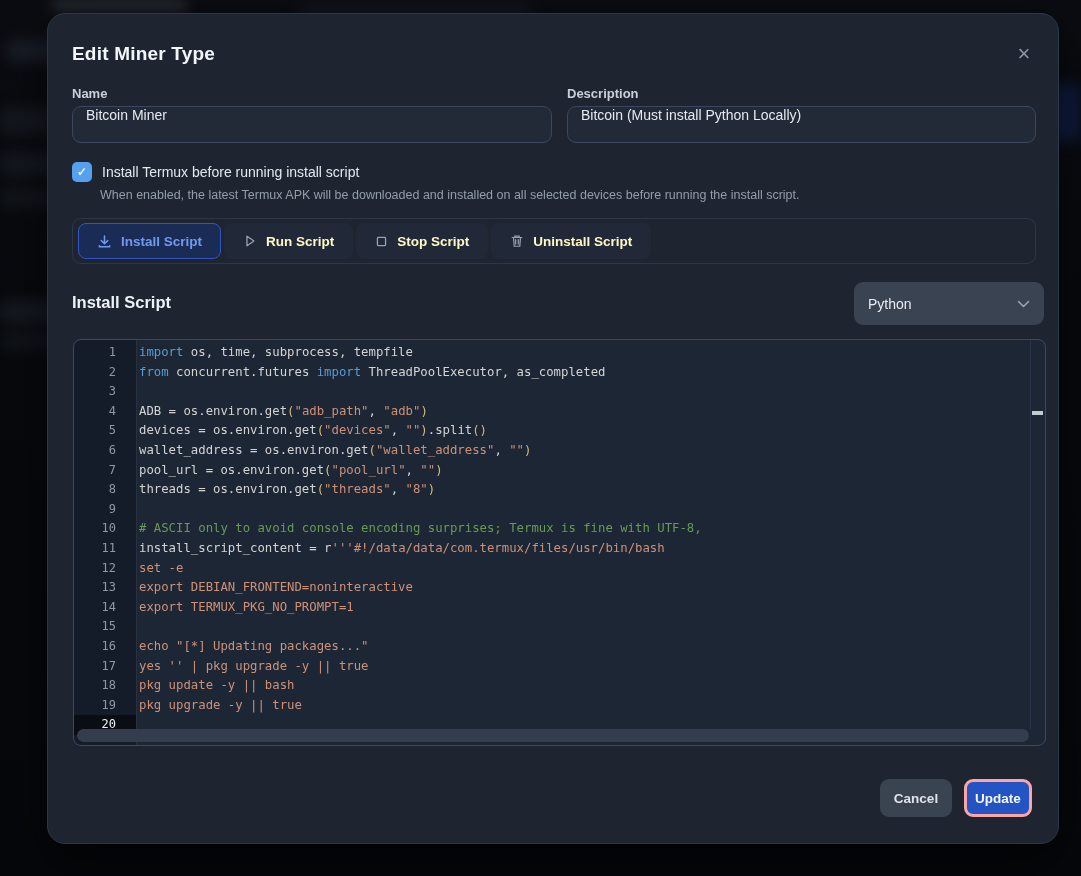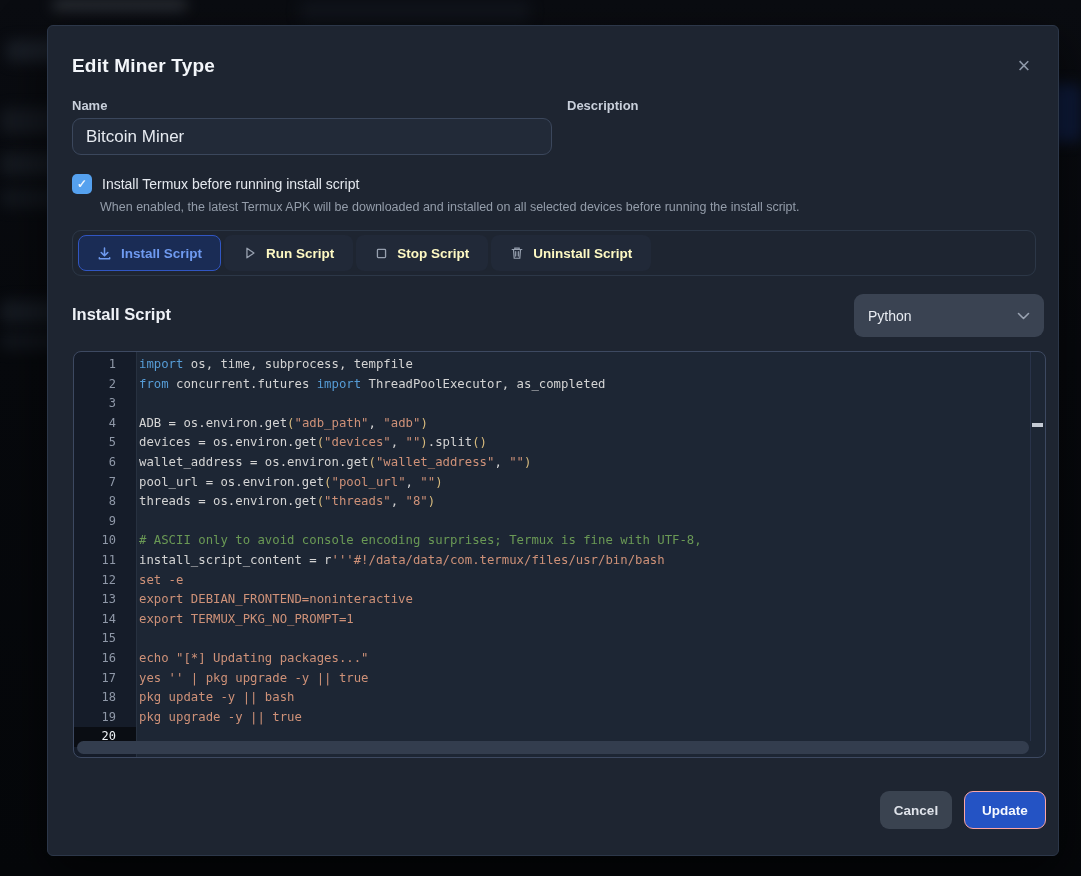--- a/index.html
+++ b/index.html
@@ -14,36 +14,36 @@
   .sm2 { left:6px;  top:40px; width:150px; height:22px; background:#252c37; opacity:.55; }
   .sm3 { left:0;   top:108px; width:120px; height:26px; background:#20262f; opacity:.5; }
   .sm4 { left:0;   top:152px; width:140px; height:24px; background:#232a34; opacity:.45; }
   .sm5 { left:0;   top:188px; width:110px; height:20px; background:#1d232c; opacity:.45; }
   .sm6 { left:0;   top:300px; width:130px; height:24px; background:#232a34; opacity:.5; }
   .sm7 { left:0;   top:332px; width:150px; height:18px; background:#1d232c; opacity:.45; }
   .sm8 { left:300px; top:0;  width:230px; height:22px; background:#12161e; opacity:.8; }
   .sm9 { left:1042px; top:84px; width:39px; height:58px; background:#101f46; opacity:.8; }
 
   
-  .modal { position:absolute; left:47px; top:25px; width:1012px; height:831px;
-           background:#1e2531; border:1px solid #2c3749; border-radius:6px;
+  .modal { position:absolute; left:47px; top:13px; width:1012px; height:831px;
+           background:#1e2531; border:1px solid #2c3749; border-radius:18px;
            box-shadow:0 18px 50px rgba(0,0,0,.6);text-decoration:underline; }
 
   .modal-title { position:absolute; left:24px; top:29px; font-size:19px; font-weight:700;
                  color:#f3f6fa; letter-spacing:.2px; }
   .close-btn { position:absolute; right:20px; top:26px; width:28px; height:28px;
                color:#8d97a7; font-size:22px; line-height:28px; text-align:center;
                cursor:pointer; font-weight:400; }
 
   .field-label { position:absolute; font-size:13px; font-weight:600; color:#c9d0db; }
   .lbl-name { left:24px; top:72px; }
   .lbl-desc { left:519px; top:72px; }
   .input { position:absolute; height:37px; background:#222a38; border:1px solid #3b475c;
-           border-radius:9px; color:#e6eaf0; font-size:17px; padding:0 13px;
-           display:flex; align-items:center; }
+           border-radius:9px; color:#e6eaf0; font-size:14px; padding:0 13px;
+           display:flex; }
   .inp-name { left:24px; top:92px; width:480px; }
   .inp-desc { left:519px; top:92px; width:469px; }
 
   .chk-row { position:absolute; left:24px; top:148px; display:flex; align-items:center; }
   .checkbox { width:20px; height:20px; background:#55a1ef; border-radius:5px;
               display:flex; align-items:center; justify-content:center;
               color:#eaf3fd; font-size:12px; font-weight:700; cursor:pointer; }
   .chk-label { margin-left:10px; font-size:14px; color:#e4e8ee; }
   .chk-helper { position:absolute; left:52px; top:174px; font-size:12.5px; color:#949daa; }
 
@@ -86,21 +86,21 @@
   .v-thumb { position:absolute; top:71px; left:1px; right:2px; height:4px;
              background:#c4cad4; }
   .h-scroll { position:absolute; left:3px; right:16px; bottom:3px; height:13px;
               background:#333d4e; border-radius:7px; }
 
   
   .footer-btn { position:absolute; top:765px; height:38px; border-radius:9px;
                 display:flex; align-items:center; justify-content:center;
                 font-size:13.5px; font-weight:700; cursor:pointer; }
   .btn-cancel { left:832px; width:72px; background:#3a4350; color:#dfe3ea; }
-  .btn-update { left:916px; width:82px; background:#2453c4; border:1px solid #fca5a5;
+  .btn-update { left:916px; width:68px; background:#2453c4; border:3px solid #fca5a5;
                 color:#f6f9ff; }
 
   svg { display:block; }
 </style>
 </head>
 <body>
 
 <div class="stage">
   <div class="smudge sm1"></div>
   <div class="smudge sm2"></div>
@@ -116,20 +116,23 @@
 
     <div class="modal-title">Edit Miner Type</div>
     <div class="close-btn">×</div>
 
     <div class="field-label lbl-name">Name</div>
     <div class="input inp-name">
       <span>Bitcoin Miner</span>
     </div>
 
     <div class="field-label lbl-desc">Description</div>
+    <div class="input inp-desc">
+      <span>Bitcoin (Must install Python Locally)</span>
+    </div>
 
     <div class="chk-row">
       <div class="checkbox">
         <span>✓</span>
       </div>
       <span class="chk-label">Install Termux before running install script</span>
     </div>
     <div class="chk-helper">When enabled, the latest Termux APK will be downloaded and installed on all selected devices before running the install script.</div>
 
     <div class="toolbar">

